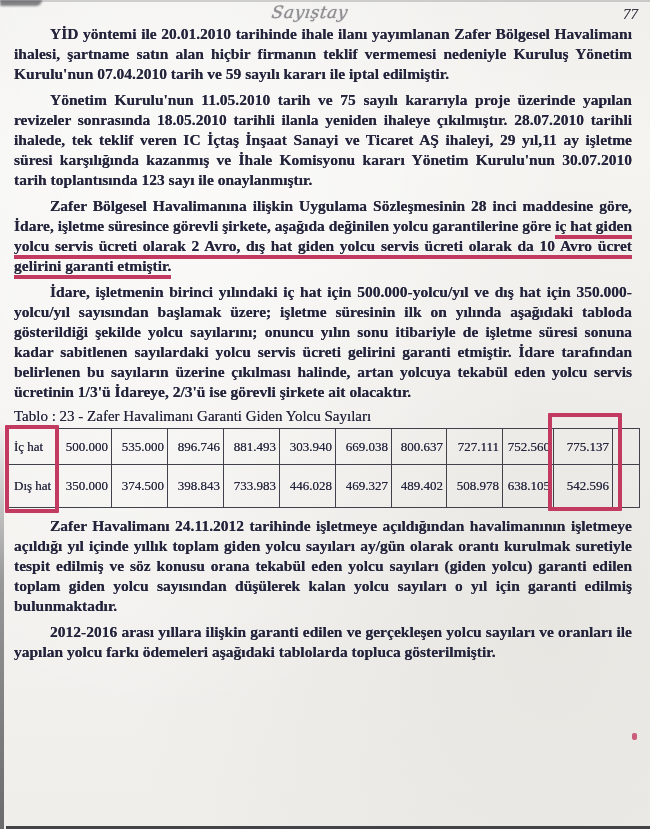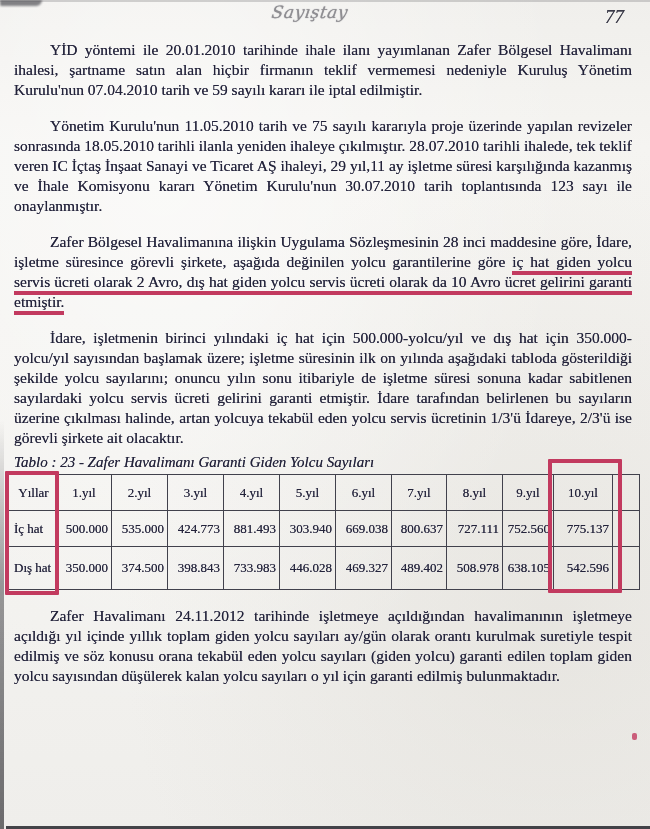--- a/index.html
+++ b/index.html
@@ -21,30 +21,30 @@
   .bottom-band{position:absolute;left:6px;right:0;bottom:0;height:3px;background:#24242c;opacity:.85;}
   .red-dot{position:absolute;left:632px;top:733px;width:5px;height:7px;background:#c23a5f;border-radius:2px;opacity:.8;}
 
   
   .hdr-title{
     position:absolute;top:2px;left:244px;width:132px;text-align:center;
     font-family:"DejaVu Serif", serif;font-style:italic;font-size:17px;
     color:#8f8e92;letter-spacing:.5px;transform:skewX(-8deg);
     text-shadow:0 0 1px rgba(140,140,146,.9);
   }
-  .hdr-page{position:absolute;top:6px;right:26px;font-style:italic;font-size:19px;color:#3a3a48;text-shadow:0 0 .5px rgba(58,58,72,.8);}
+  .hdr-page{position:absolute;top:6px;right:12px;font-style:italic;font-size:15px;color:#3a3a48;text-shadow:0 0 .5px rgba(58,58,72,.8);}
 
   
   .content{position:absolute;top:24px;left:0;right:0;padding:0 18px 0 14px;text-align:justify;}
-  .content p{margin:16px 0 6px;text-indent:36px;font-size:15.5px;line-height:20px;
-    text-shadow:0 0 .6px rgba(32,32,58,.75);}
+  .content p{margin:0 0 6px;text-indent:36px;font-size:15.5px;line-height:20px;
+    text-shadow:0 0 .6px rgba(32,32,58,.75);font-weight:bold;}
   .red-underline{border-bottom:4px solid #c23a5f;padding-bottom:1px;}
 
   
-  .caption{font-size:15px;margin:2px 0 0;text-indent:0;text-shadow:0 0 .6px rgba(32,32,58,.75);font-style:italic;}
+  .caption{font-size:15px;margin:2px 0 0;text-indent:0;text-shadow:0 0 .6px rgba(32,32,58,.75);}
   .table-wrap{position:relative;margin:3px 0 8px -6px;width:631px;}
   table{border-collapse:collapse;table-layout:fixed;width:631px;font-size:13px;color:#23233b;}
   td{border:1px solid #41414c;padding:1px 3px;overflow:hidden;vertical-align:middle;
      text-shadow:0 0 .5px rgba(32,32,58,.7);}
   tr.hrow td{height:33px;text-align:center;}
   tr.r1 td{height:33px;}
   tr.r2 td{height:40px;margin-top:8px;}
   td.lbl{text-align:left;padding-left:5px;}
   td.val{text-align:right;}
   .redbox{position:absolute;border:4px solid #c23a5f;box-sizing:border-box;pointer-events:none;border-radius:1px;}
@@ -80,39 +80,25 @@
           <col style="width:56px">
             <col style="width:56px">
             <col style="width:56px">
             <col style="width:55px">
           <col style="width:56px">
             <col style="width:51px">
             <col style="width:59px">
             <col style="width:27px">
         </colgroup>
         <tbody>
-          <tr class="hrow">
-            <td class="lbl">Yıllar</td>
-            <td>1.yıl</td>
-            <td>2.yıl</td>
-            <td>3.yıl</td>
-            <td>4.yıl</td>
-            <td>5.yıl</td>
-            <td>6.yıl</td>
-            <td>7.yıl</td>
-            <td>8.yıl</td>
-            <td>9.yıl</td>
-            <td>10.yıl</td>
-            <td class="sliver"></td>
-          </tr>
           <tr class="r1">
             <td class="lbl">İç hat</td>
             <td class="val">500.000</td>
             <td class="val">535.000</td>
-            <td class="val">424.773</td>
+            <td class="val">896.746</td>
             <td class="val">881.493</td>
             <td class="val">303.940</td>
             <td class="val">669.038</td>
             <td class="val">800.637</td>
             <td class="val">727.111</td>
             <td class="val">752.560</td>
             <td class="val">775.137</td>
             <td class="sliver"></td>
           </tr>
           <tr class="r2">
@@ -129,18 +115,19 @@
             <td class="val">542.596</td>
             <td class="sliver"></td>
           </tr>
         </tbody>
       </table>
       <div class="redbox redbox-left"></div>
       <div class="redbox redbox-right"></div>
     </div>
 
     <p>Zafer Havalimanı 24.11.2012 tarihinde işletmeye açıldığından havalimanının işletmeye açıldığı yıl içinde yıllık toplam giden yolcu sayıları ay/gün olarak orantı kurulmak suretiyle tespit edilmiş ve söz konusu orana tekabül eden yolcu sayıları (giden yolcu) garanti edilen toplam giden yolcu sayısından düşülerek kalan yolcu sayıları o yıl için garanti edilmiş bulunmaktadır.</p>
+    <p>2012-2016 arası yıllara ilişkin garanti edilen ve gerçekleşen yolcu sayıları ve oranları ile yapılan yolcu farkı ödemeleri aşağıdaki tablolarda topluca gösterilmiştir.</p>
   </div>
 
   <div class="edge-left"></div>
   <div class="red-dot"></div>
   <div class="bottom-band"></div>
 </div>
 
 </body></html>

